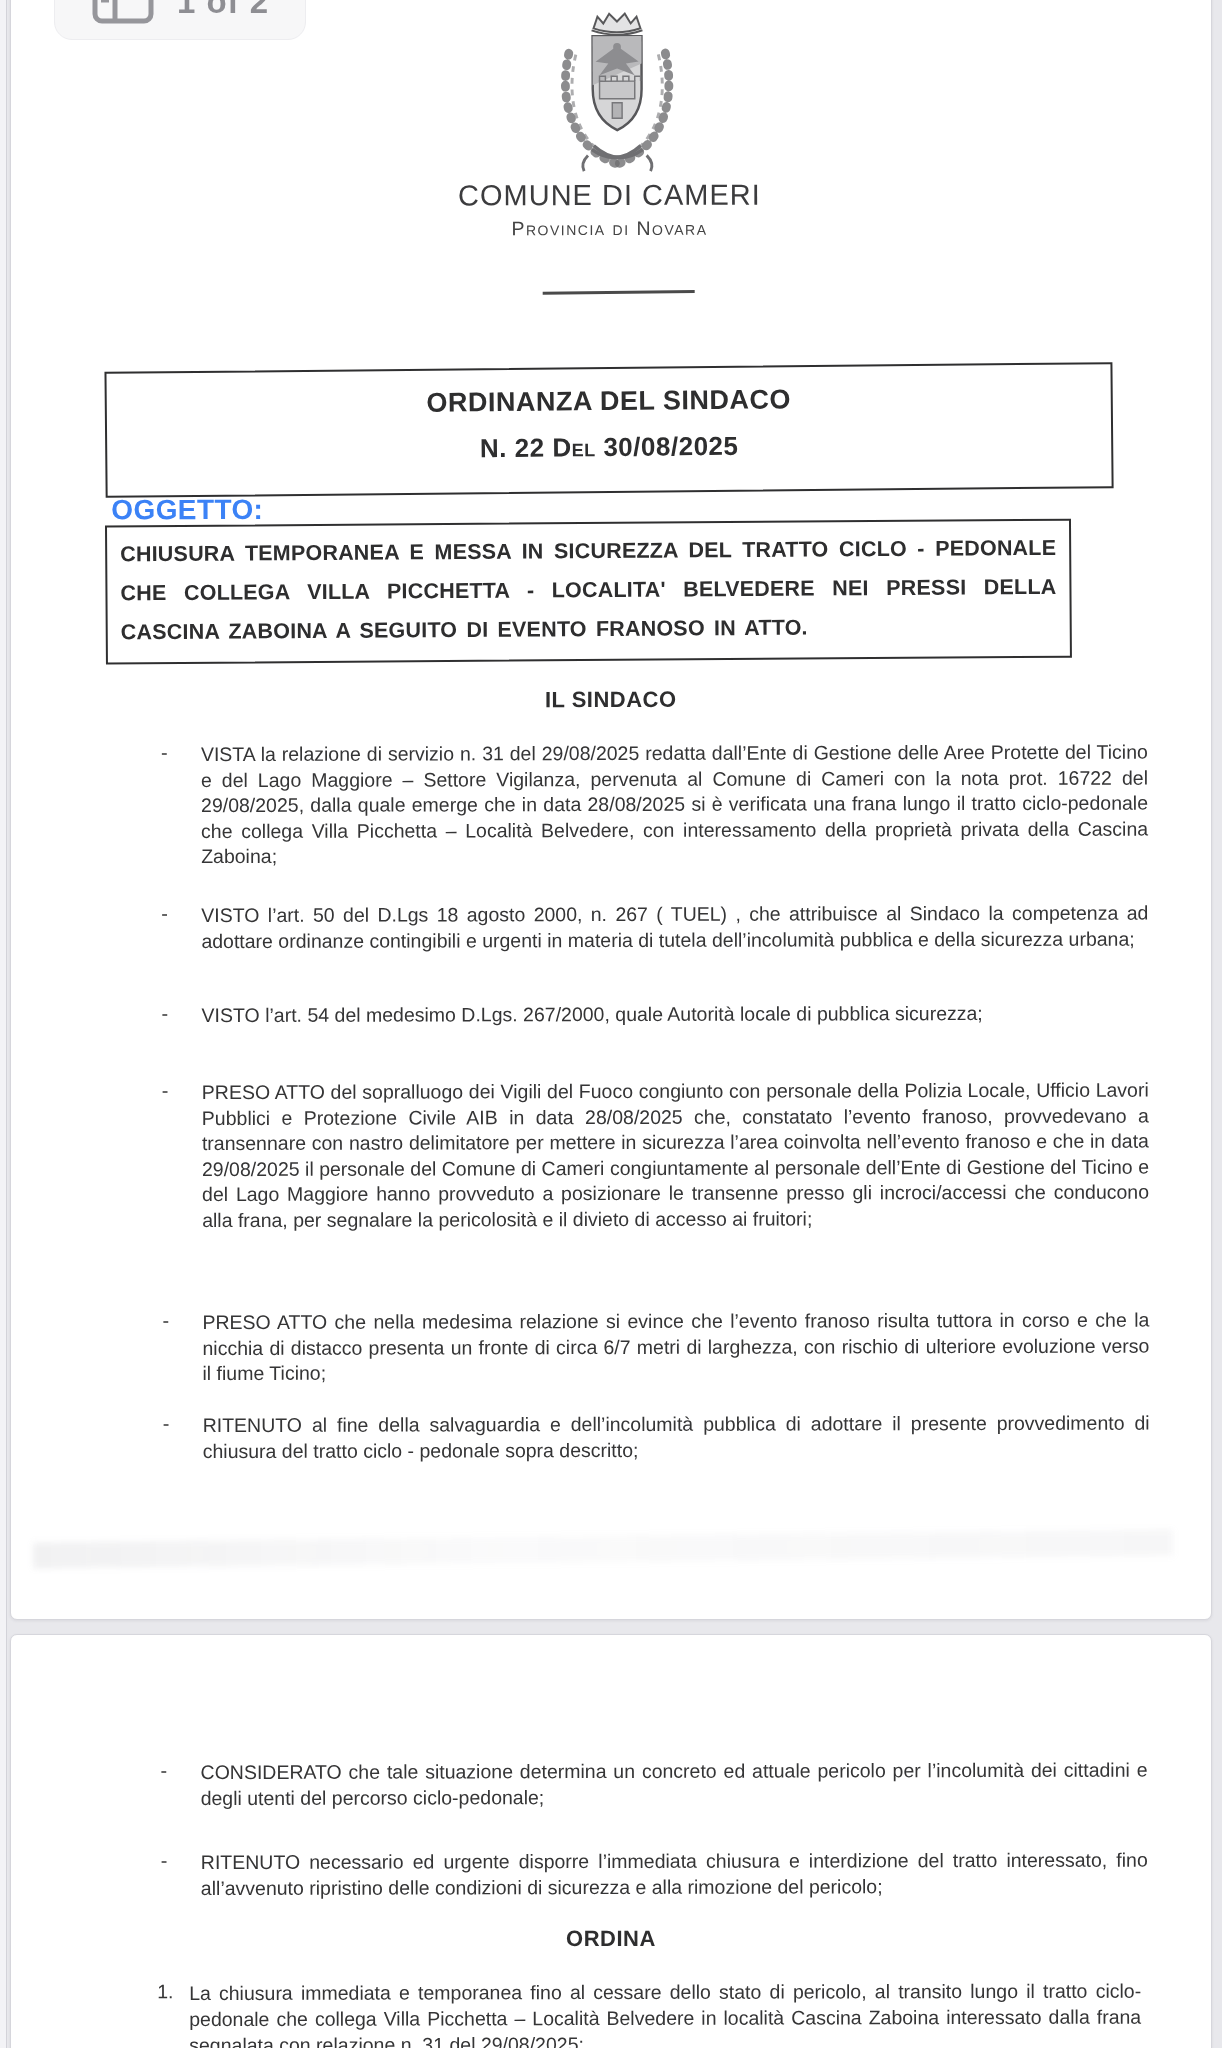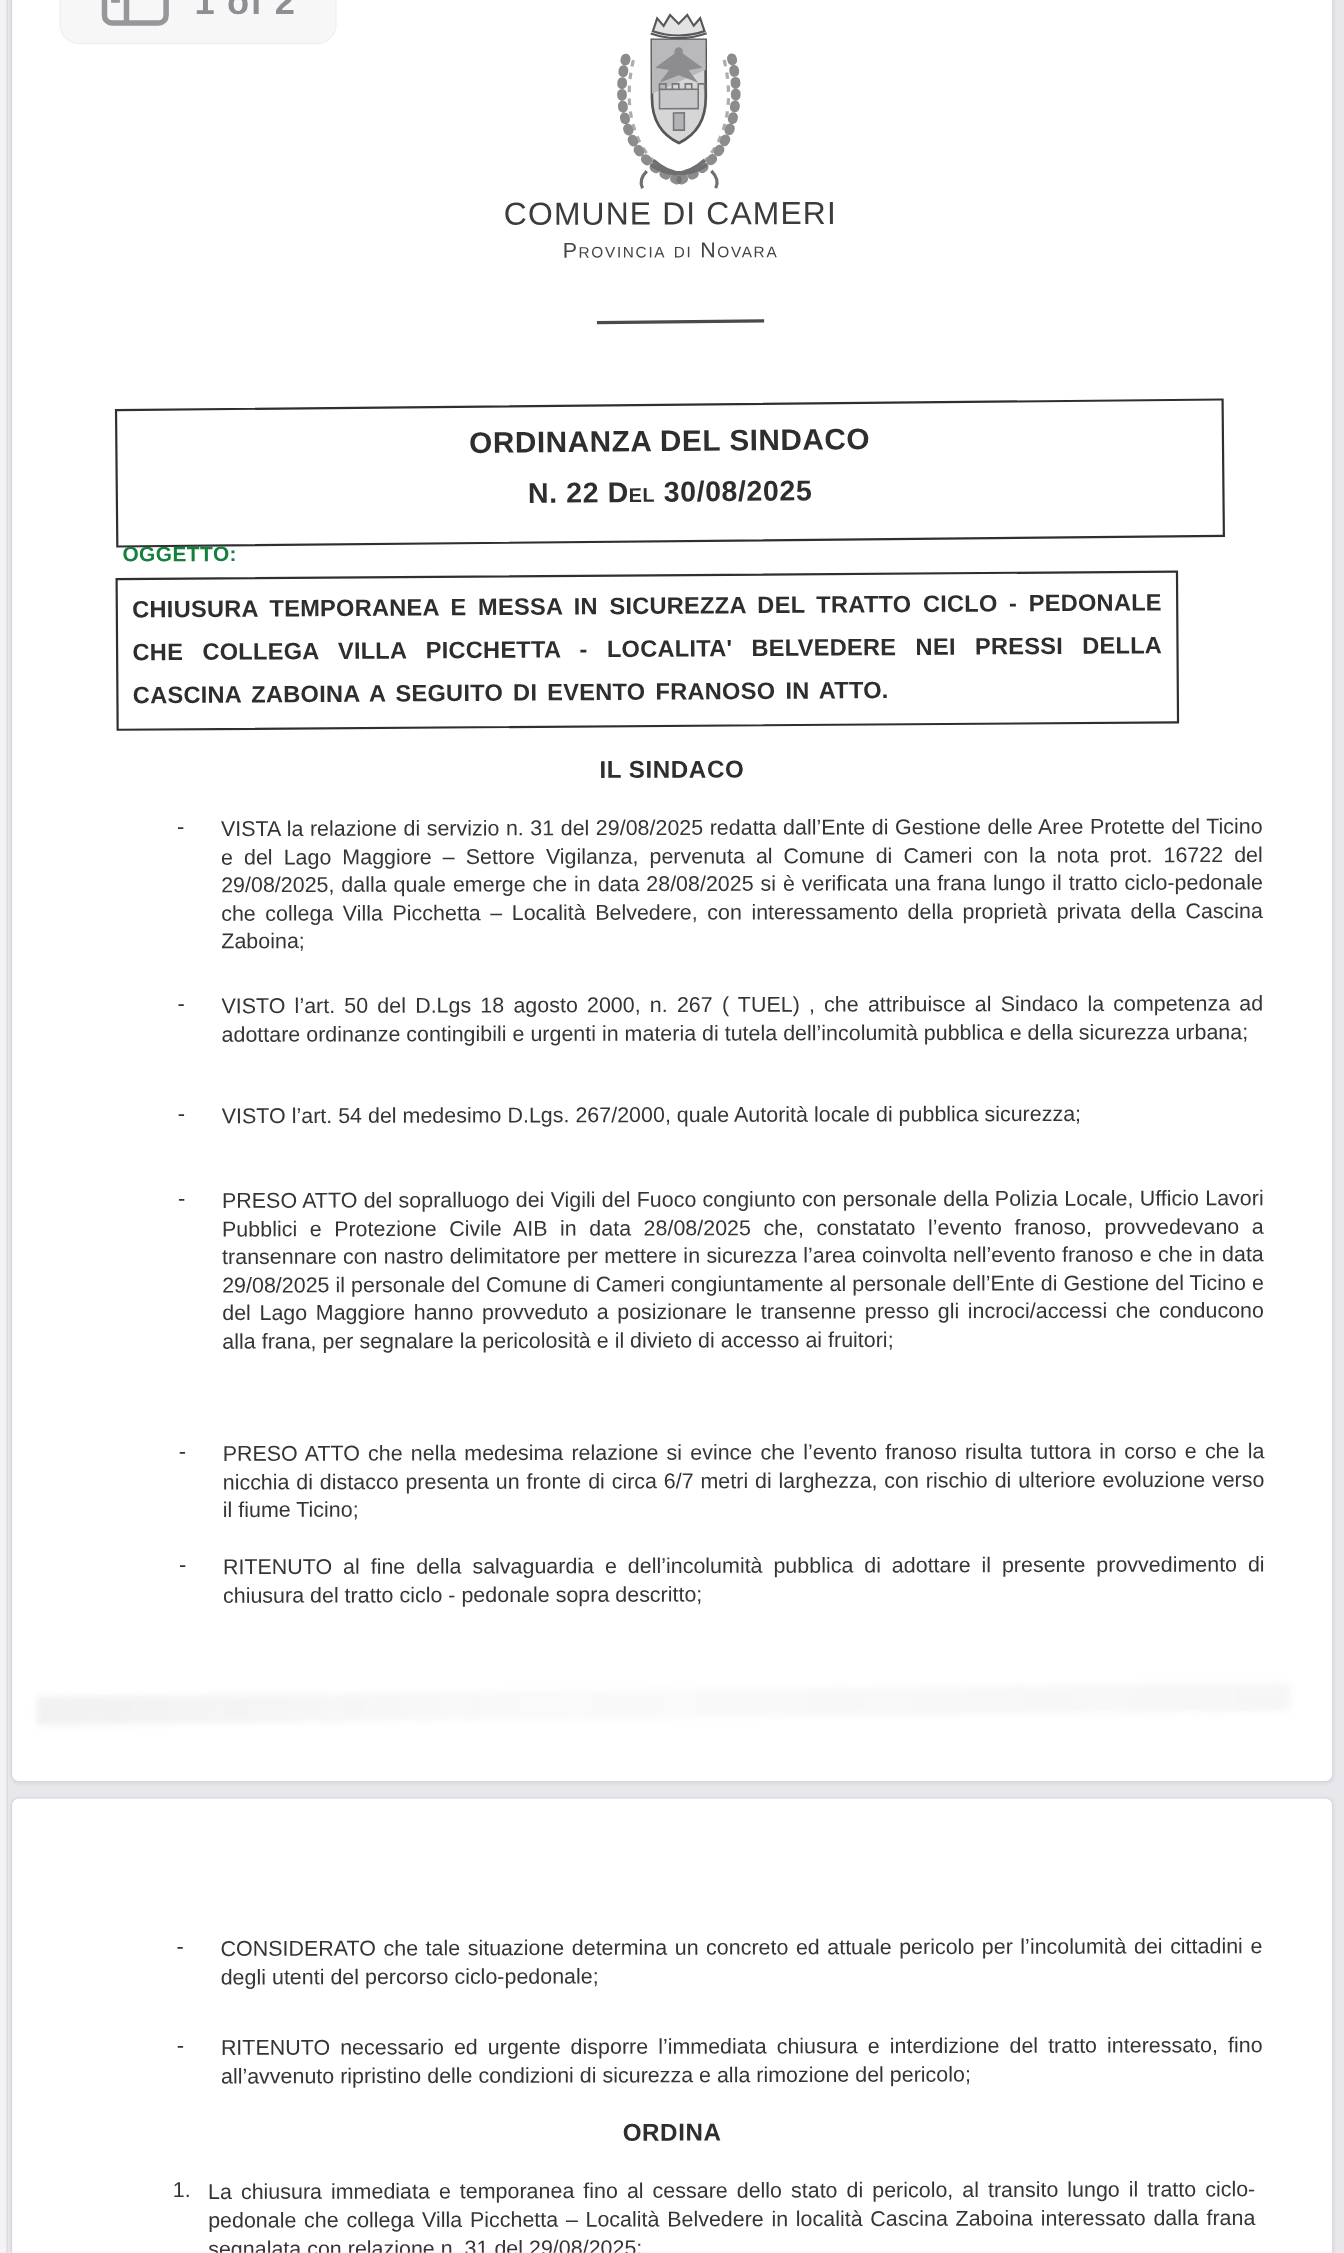--- a/index.html
+++ b/index.html
@@ -34,21 +34,21 @@
         font-size:19.5px;font-variant:small-caps;letter-spacing:1.5px;color:#444;}
   .rule{position:absolute;left:533px;top:320px;width:152px;height:3px;background:#4a4a4a;transform:rotate(-0.5deg);}
   
   .title-box{
     position:absolute;left:95px;top:396px;width:1004px;height:122px;
     border:2px solid #2f2f30;transform:rotate(-0.4deg);text-align:center;
   }
   .title-box .t1{margin-top:17px;font-size:27px;font-weight:bold;color:#2e2e2f;letter-spacing:.5px;}
   .title-box .t2{margin-top:15px;font-size:26px;font-weight:bold;font-variant:small-caps;color:#2e2e2f;letter-spacing:.5px;}
   
-  .subject-label{position:absolute;left:101px;top:522px;font-size:19px;font-weight:bold;color:#15803d;letter-spacing:.4px;}
+  .subject-label{position:absolute;left:101px;top:522px;font-size:28px;font-weight:bold;color:#3b82f6;letter-spacing:.4px;}
   .subject-box{
     position:absolute;left:95px;top:551px;width:966px;
     border:2px solid #2f2f30;transform:rotate(-0.25deg);
     padding:8px 13px 10px 13px;box-sizing:border-box;
   }
   .subject-box p{margin:0;font-size:21.5px;font-weight:bold;line-height:39px;
     text-align:justify;color:#2e2e2f;letter-spacing:.2px;word-spacing:3px;}
   
   .sec-head{position:absolute;left:0;width:100%;text-align:center;
     font-size:22px;font-weight:bold;color:#2e2e2f;letter-spacing:.5px;}

